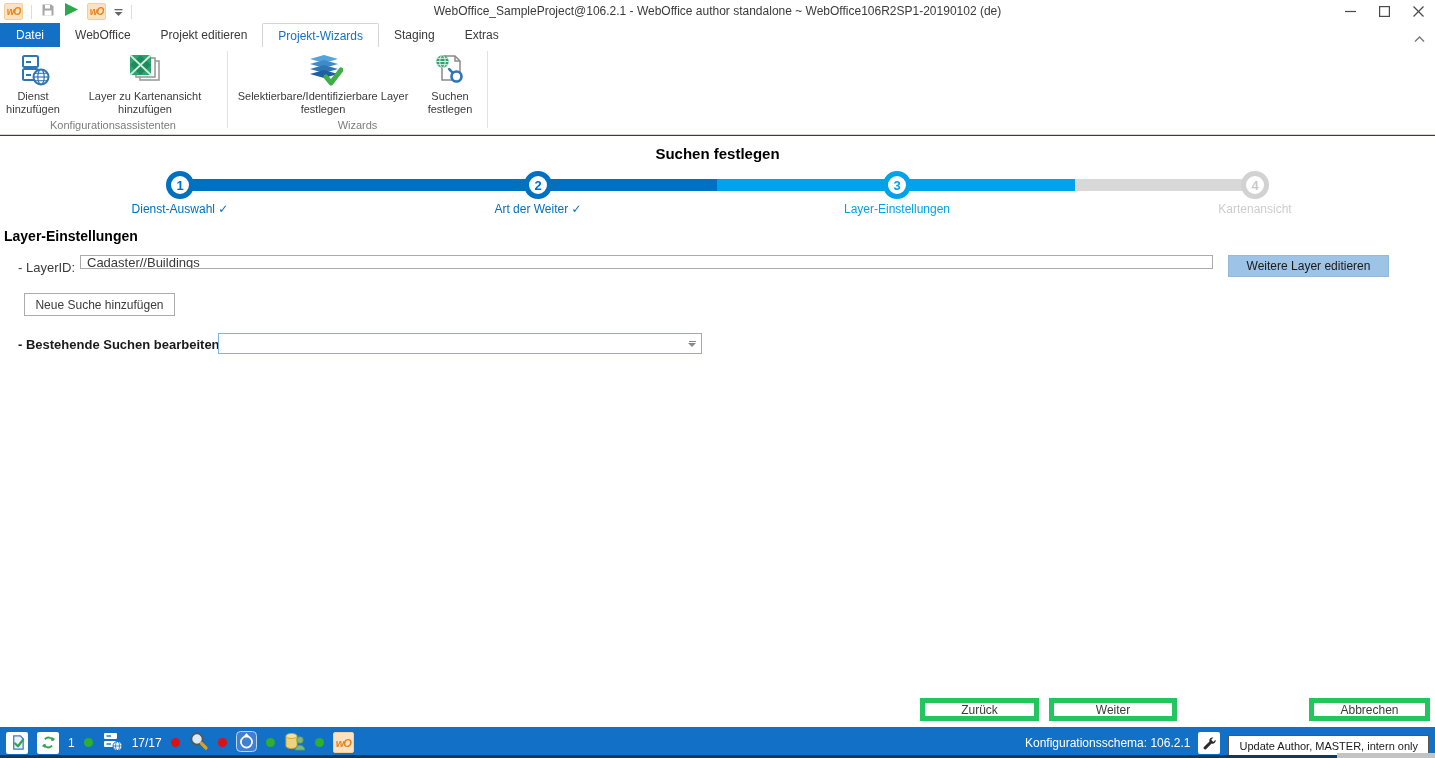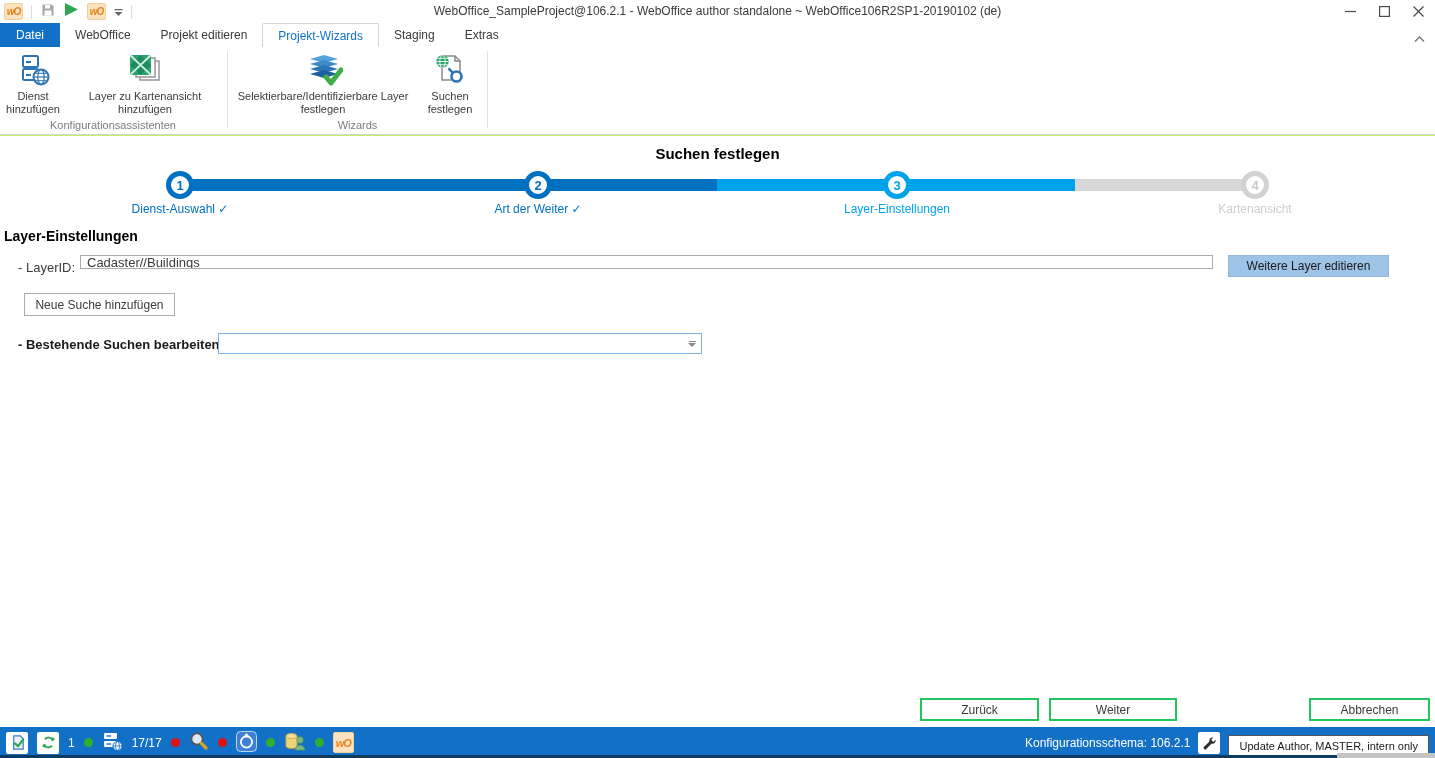--- a/index.html
+++ b/index.html
@@ -1,18 +1,18 @@
 <!DOCTYPE html>
 <html><head>
 <meta charset="utf-8">
 <style>
   * { margin:0; padding:0; box-sizing:border-box; }
   html,body { width:1435px; height:758px; }
   body { font-family:"Liberation Sans","DejaVu Sans",sans-serif; background:#fff; overflow:hidden; }
-  .window { position:relative; width:1435px; height:758px; background:#bef264; }
+  .window { position:relative; width:1435px; height:758px; background:#14532d; }
 
   
   .titlebar { position:absolute; top:0; left:0; right:0; height:23px; background:#fff; }
   .qat { position:absolute; left:4px; top:2px; display:flex; align-items:center; gap:8px; height:19px; }
   .qat-sep { width:1px; height:14px; background:#dcdcdc; }
   .wo-logo { display:inline-flex; align-items:center; justify-content:center; width:19px; height:17px;
              background:#fbe3c2; border:1px solid #f3cf9a; border-radius:2px;
              color:#e8831d; font-weight:bold; font-size:10px; letter-spacing:-1px; font-style:italic; }
   .win-title { position:absolute; left:200px; right:200px; top:0; height:23px; line-height:23px;
                text-align:center; font-size:12px; color:#3a3a3a; white-space:nowrap; }
@@ -63,21 +63,21 @@
   .add-search-btn { position:absolute; top:157px; left:24px; width:151px; height:23px; background:#fff;
                     border:1px solid #acacac; font-family:inherit; font-size:12px; color:#3b3b3b; }
   .existing-label { position:absolute; top:201px; left:18px; font-size:13px; font-weight:bold; color:#1a1a1a; }
   .combo { position:absolute; top:197px; left:218px; width:484px; height:21px; background:#fff;
            border:1px solid #7eb2e2; display:flex; align-items:center; }
   .combo-value { flex:1; font-size:12px; color:#3b3b3b; padding-left:5px; }
   .combo-arrow { width:18px; display:flex; flex-direction:column; align-items:center; justify-content:center; gap:1px; }
   .combo-arrow .bar { width:7px; height:1px; background:#8a8a8a; }
   .combo-arrow .tri { width:0; height:0; border-left:4px solid transparent; border-right:4px solid transparent; border-top:4px solid #8a8a8a; }
 
-  .nav-btn { position:absolute; top:562px; height:23px; background:#fff; border:2px solid #22c55e;
+  .nav-btn { position:absolute; top:562px; height:23px; background:#fff; border:5px solid #22c55e;
              font-family:inherit; font-size:12px; color:#3b3b3b; }
   .btn-back { left:920px; width:119px; } .btn-next { left:1049px; width:128px; } .btn-cancel { left:1309px; width:121px; }
 
   
   .statusbar { position:absolute; left:0; right:0; bottom:0; height:31px; background:#1271c7;
                display:flex; align-items:center; padding:0 6px; color:#fff; font-size:12px; }
   .sb-left { display:flex; align-items:center; gap:9px; }
   .sb-box { width:22px; height:22px; background:#fff; border-radius:2px; display:flex; align-items:center; justify-content:center; }
   .dot { width:9px; height:9px; border-radius:50%; display:inline-block; }
   .dot-green { background:#2eaf2e; } .dot-red { background:#e01010; }

